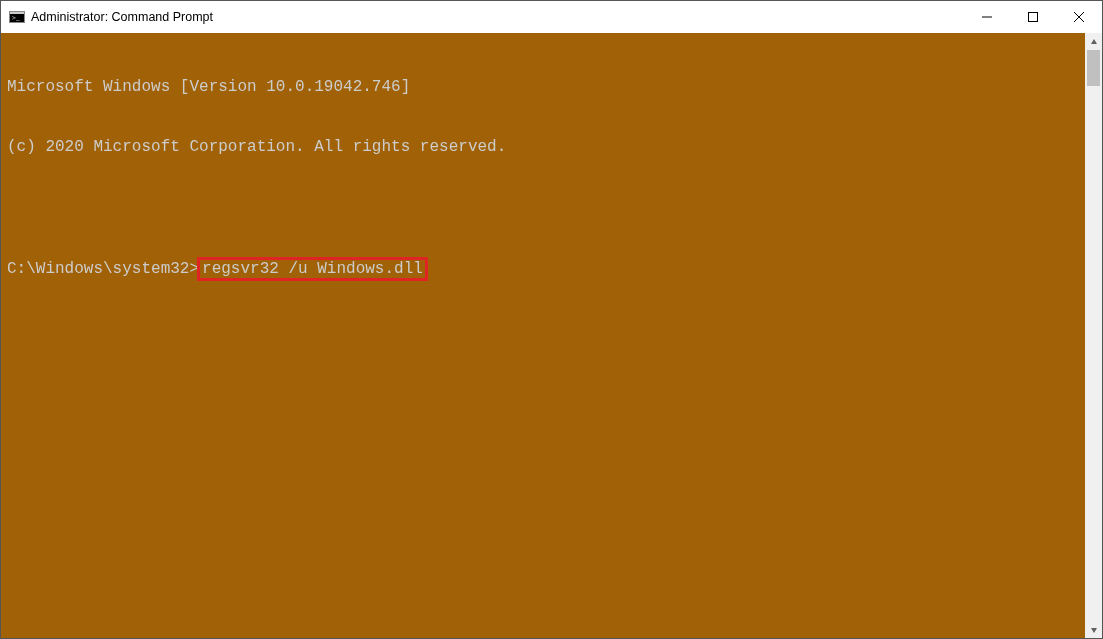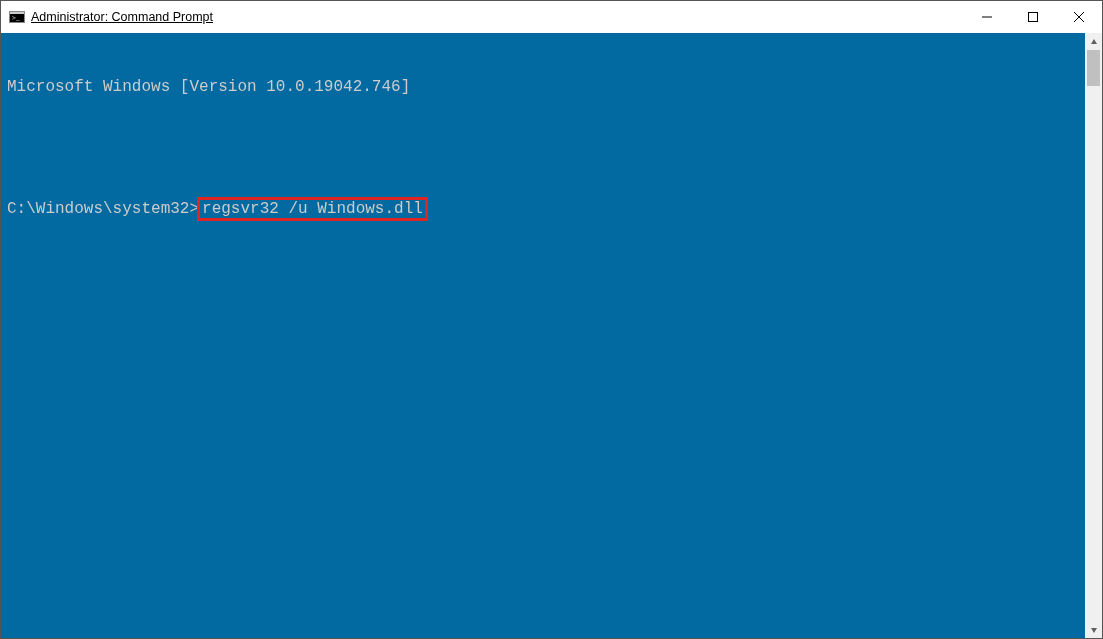--- a/index.html
+++ b/index.html
@@ -37,40 +37,39 @@
     justify-content: center;
   }
   .titlebar-icon svg { width:16px; height:16px; }
   .titlebar-title {
     font-size: 12.5px;
     color: #000;
     flex: 1;
     white-space: nowrap;
     overflow: hidden;
     text-overflow: ellipsis;
-    text-decoration: underline;
   }
   .win-controls {
     display: flex;
     height: 100%;
   }
   .win-btn {
     width: 46px;
     height: 100%;
     display: flex;
     align-items: center;
     justify-content: center;
     background: transparent;
   }
   .win-btn svg { width: 10px; height: 10px; stroke: #000; stroke-width: 1; fill: none; }
   .win-btn.close svg { stroke-width: 1; }
   .client {
     flex: 1;
     display: flex;
-    background: #0369a1;
+    background: #a16207;
     position: relative;
     min-height: 0;
   }
   .terminal {
     flex: 1;
     font-family: Consolas, "Courier New", monospace;
     font-size: 16px;
     line-height: 20px;
     color: #cccccc;
     padding: 4px 6px;
@@ -142,20 +141,21 @@
             <line x1="0" y1="0" x2="10" y2="10"></line>
             <line x1="10" y1="0" x2="0" y2="10"></line>
           </svg>
       </div>
     </div>
   </div>
 
   <div class="client">
     <div class="terminal">
       <div class="term-line">Microsoft Windows [Version 10.0.19042.746]</div>
+      <div class="term-line">(c) 2020 Microsoft Corporation. All rights reserved.</div>
       <div class="term-line"></div>
       <div class="term-line"><span class="prompt-seg">C:\Windows\system32&gt;</span><span class="hl-box"><span>regsvr32 /u Windows.dll</span></span></div>
     </div>
 
     <div class="scrollbar">
       <div class="sb-btn">
         <svg viewBox="0 0 8 8">
             <polygon points="4,1 7,6 1,6"></polygon>
           </svg>
       </div>

